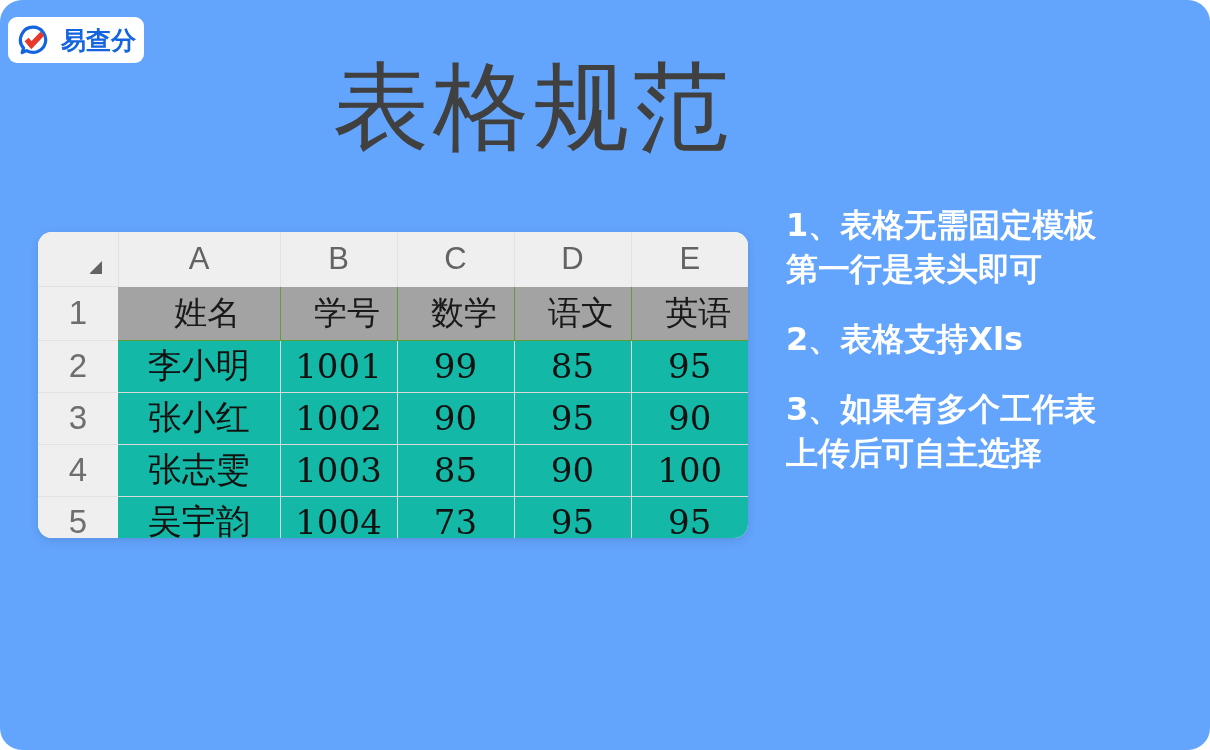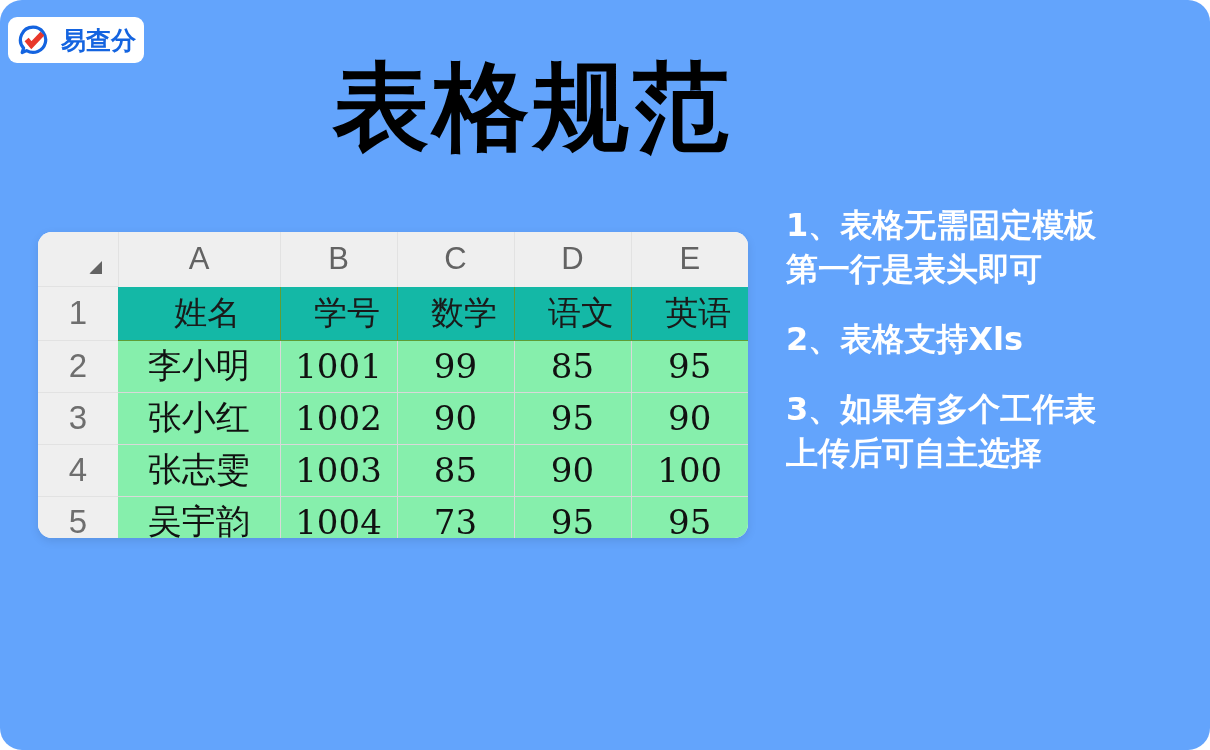--- a/index.html
+++ b/index.html
@@ -56,23 +56,23 @@
     white-space: nowrap;
   }
 
   
   .poster-title {
     position: absolute;
     left: 0;
     top: 52px;
     width: 1066px;
     text-align: center;
-    color: #000000;
+    color: #404040;
     font-family: "DejaVu Sans", "Liberation Sans", sans-serif;
-    font-weight: 700;
+    font-weight: 400;
     font-size: 96px;
     line-height: 110px;
     letter-spacing: 4px;
     white-space: nowrap;
   }
 
   
   .sheet {
     position: absolute;
     left: 38px;
@@ -135,33 +135,33 @@
     background: #efefef;
     color: #6e6e6e;
     font-family: "Liberation Sans", "DejaVu Sans", sans-serif;
     font-size: 33px;
     font-weight: 400;
     border-top: 1px solid #e2e2e2;
   }
 
   
   .green-row td.datacell {
-    background: #14b8a6;
+    background: #a3a3a3;
     color: #1a1a1a;
     font-size: 33px;
     height: 53px;
     border-right: 1px solid #5f9e36;
     border-bottom: 1px solid #5f9e36;
     padding-left: 17px;
   }
   .green-row td.datacell:last-child { border-right: none; }
 
   
   .body-row td.datacell {
-    background: #86efac;
+    background: #14b8a6;
     color: #111111;
     font-size: 34px;
     height: 51px;
     border-right: 1px solid #d9d9d9;
     border-bottom: 1px solid #d9d9d9;
   }
   .body-row td.datacell:last-child { border-right: none; }
   .body-row:last-child td.datacell { border-bottom: none; margin-top: 48px; }
 
   

